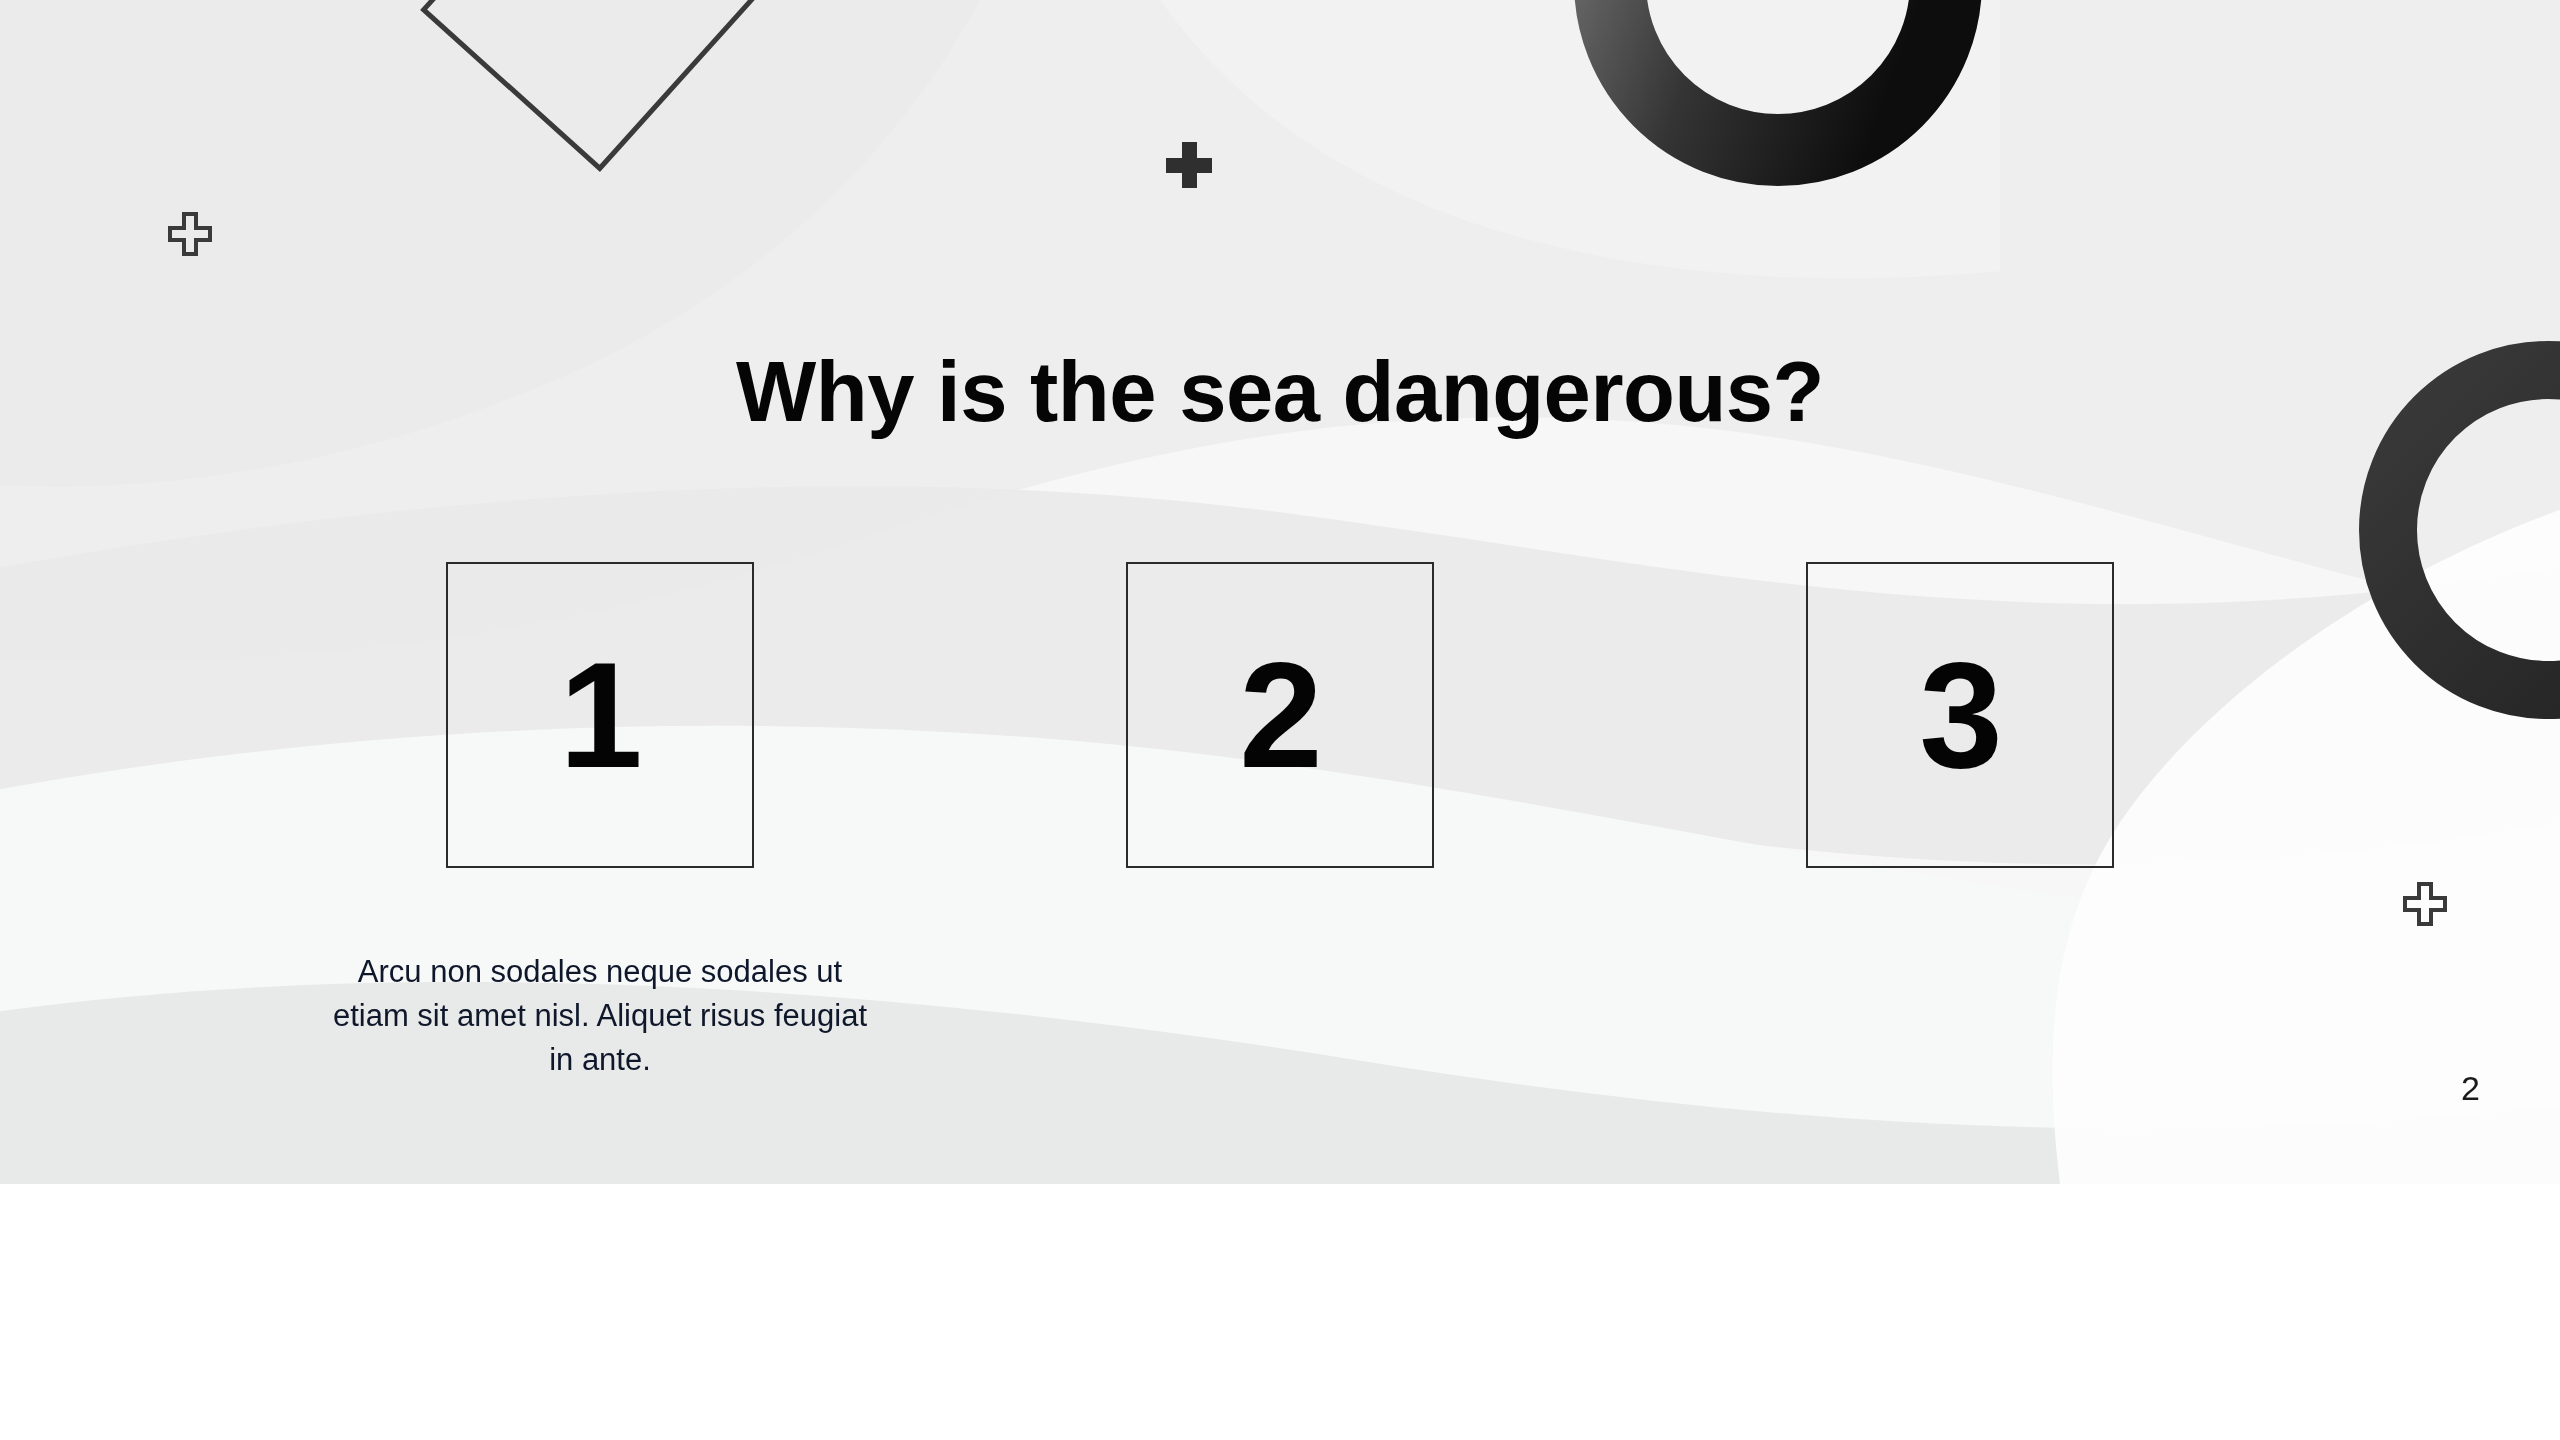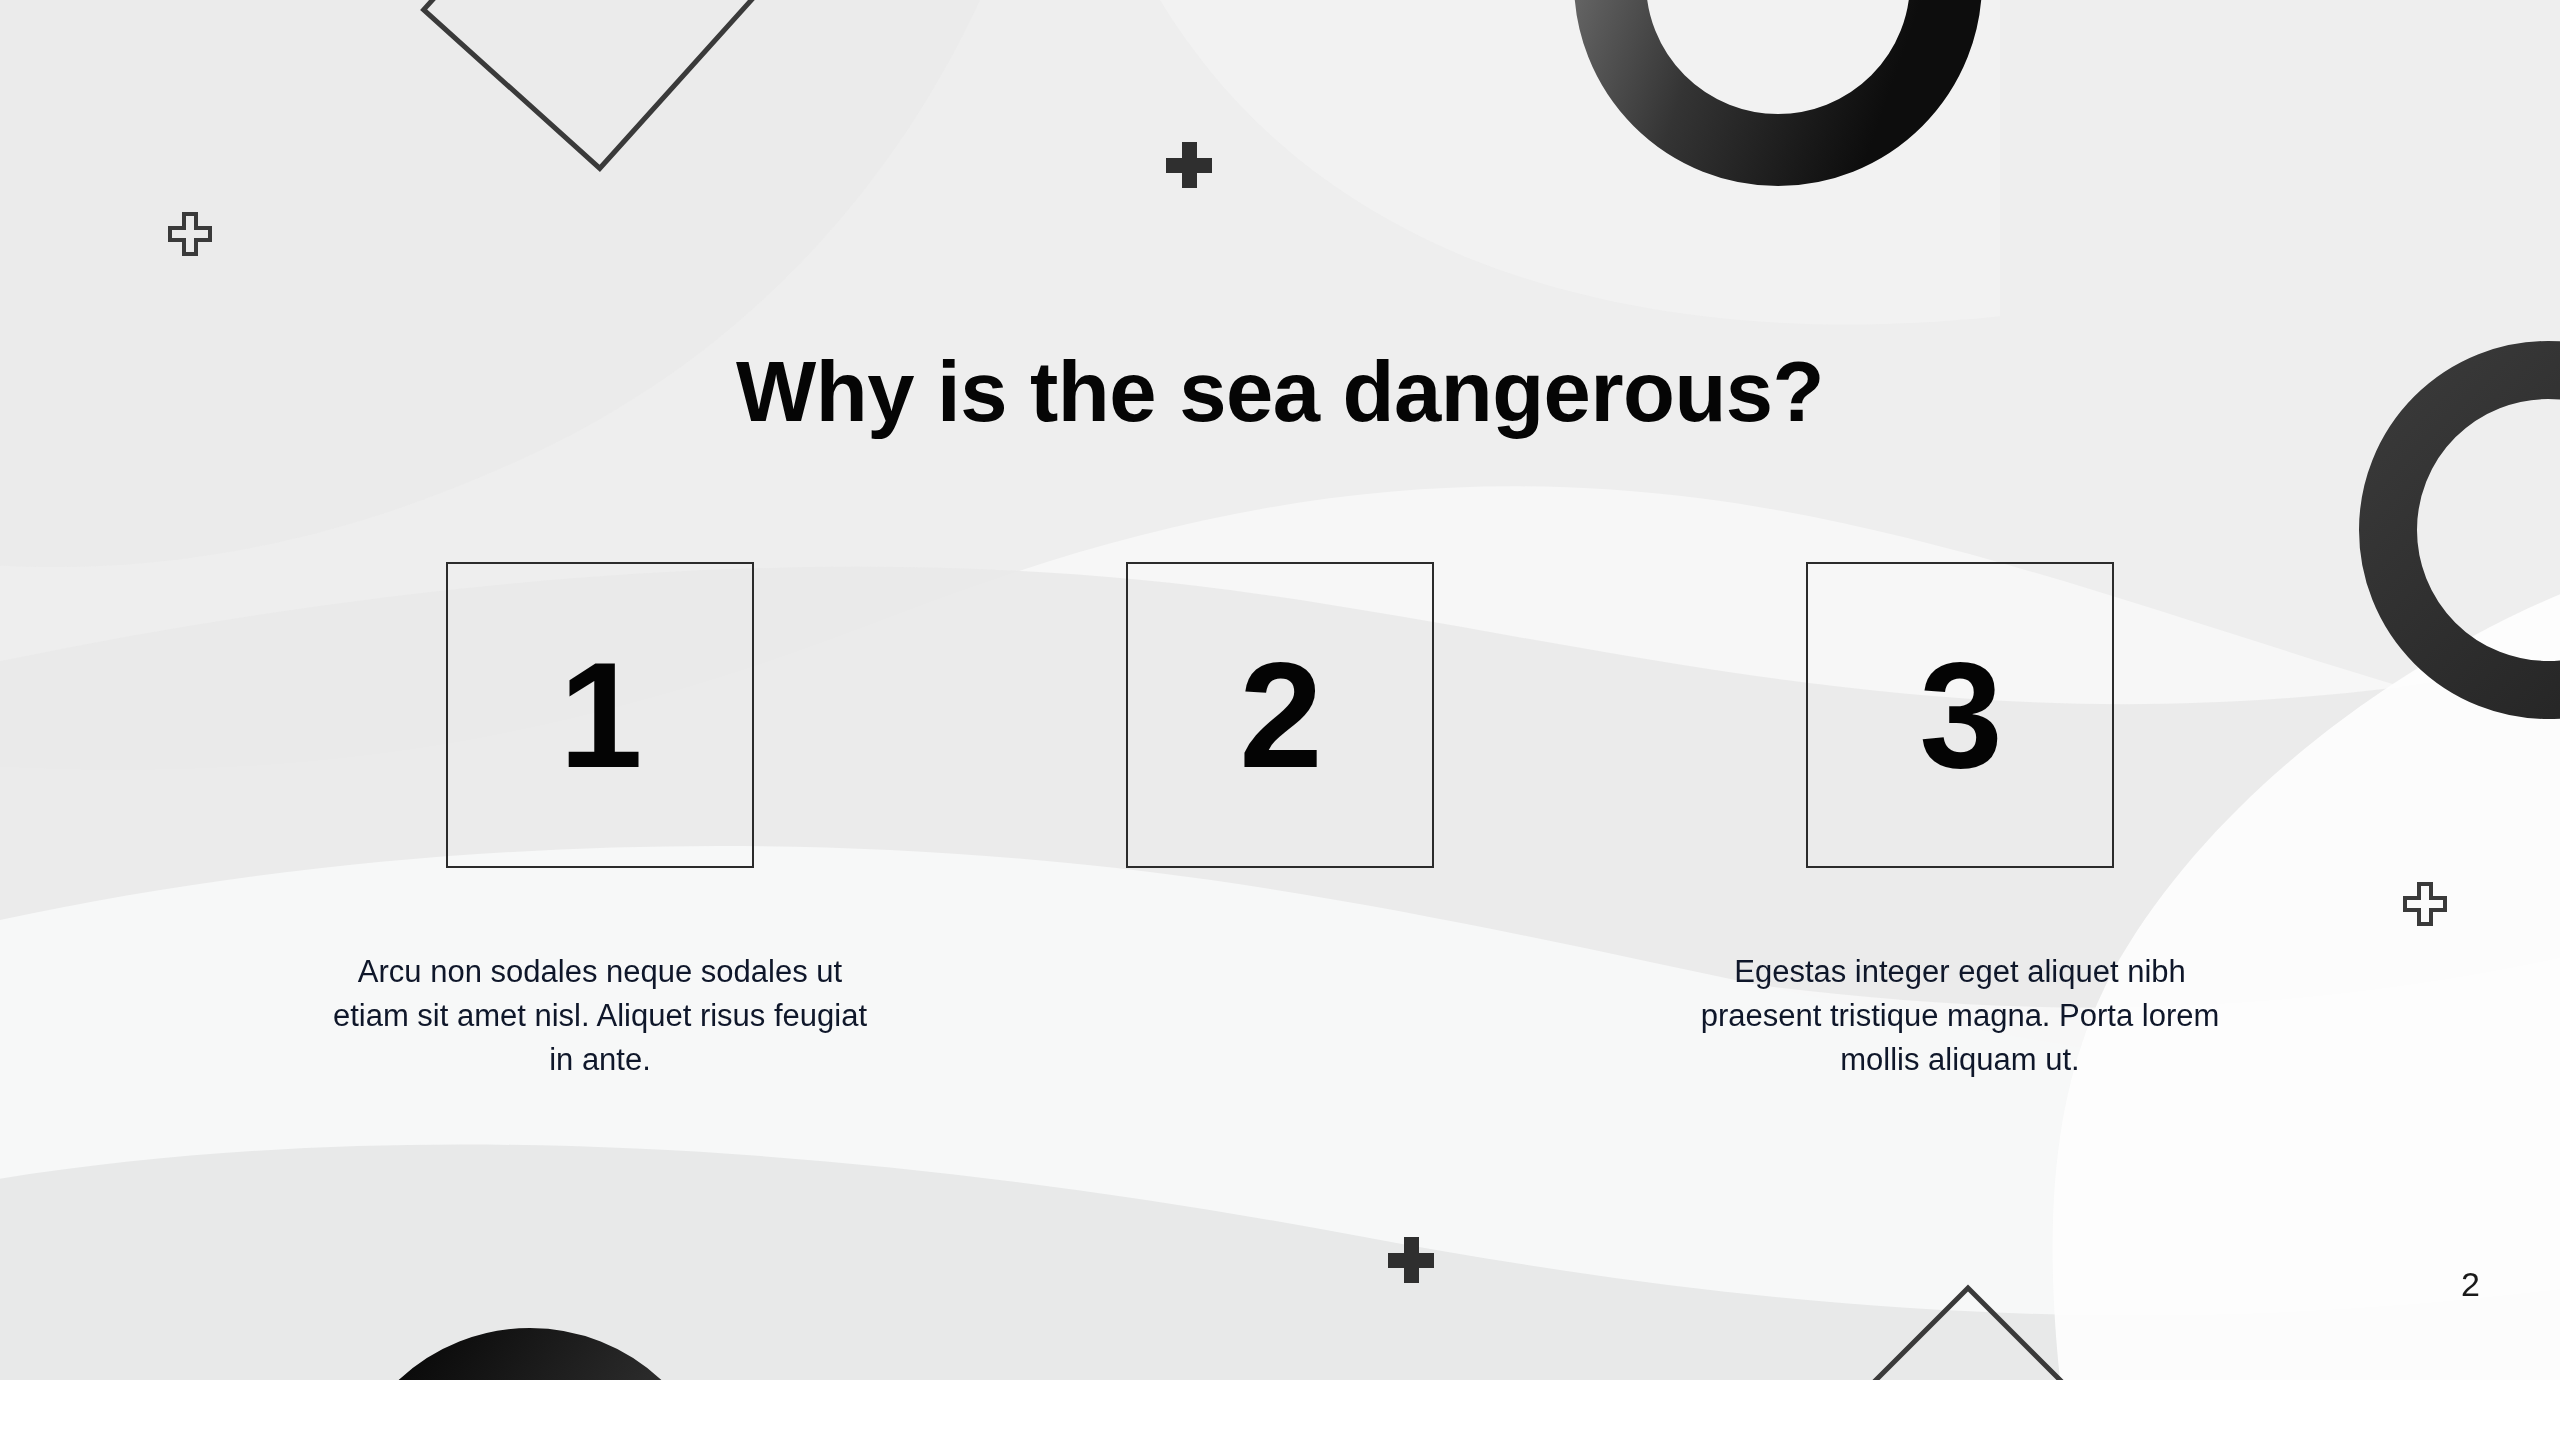--- a/index.html
+++ b/index.html
@@ -3,21 +3,21 @@
 <meta charset="utf-8">
 <style>
   html, body {
     margin: 0;
     padding: 0;
     background: #ffffff;
   }
   #slide {
     position: relative;
     width: 2560px;
-    height: 1380px;
+    height: 1184px;
     overflow: hidden;
     background: #eeeeee;
     font-family: "Liberation Sans", sans-serif;
   }
 
   
   .bg-layer {
     position: absolute;
     inset: 0;
     width: 100%;
@@ -252,21 +252,20 @@
       <div class="column">
         <div class="num-box">
           <span class="num">2</span>
         </div>
       </div>
 
       <div class="column">
         <div class="num-box">
           <span class="num">3</span>
         </div>
-        <div class="col-text">Egestas integer eget aliquet nibh praesent tristique magna. Porta lorem mollis aliquam ut.</div>
       </div>
 
     </div>
 
     <div class="page-number">2</div>
 
   </div>
 </div>
 
 </body></html>

